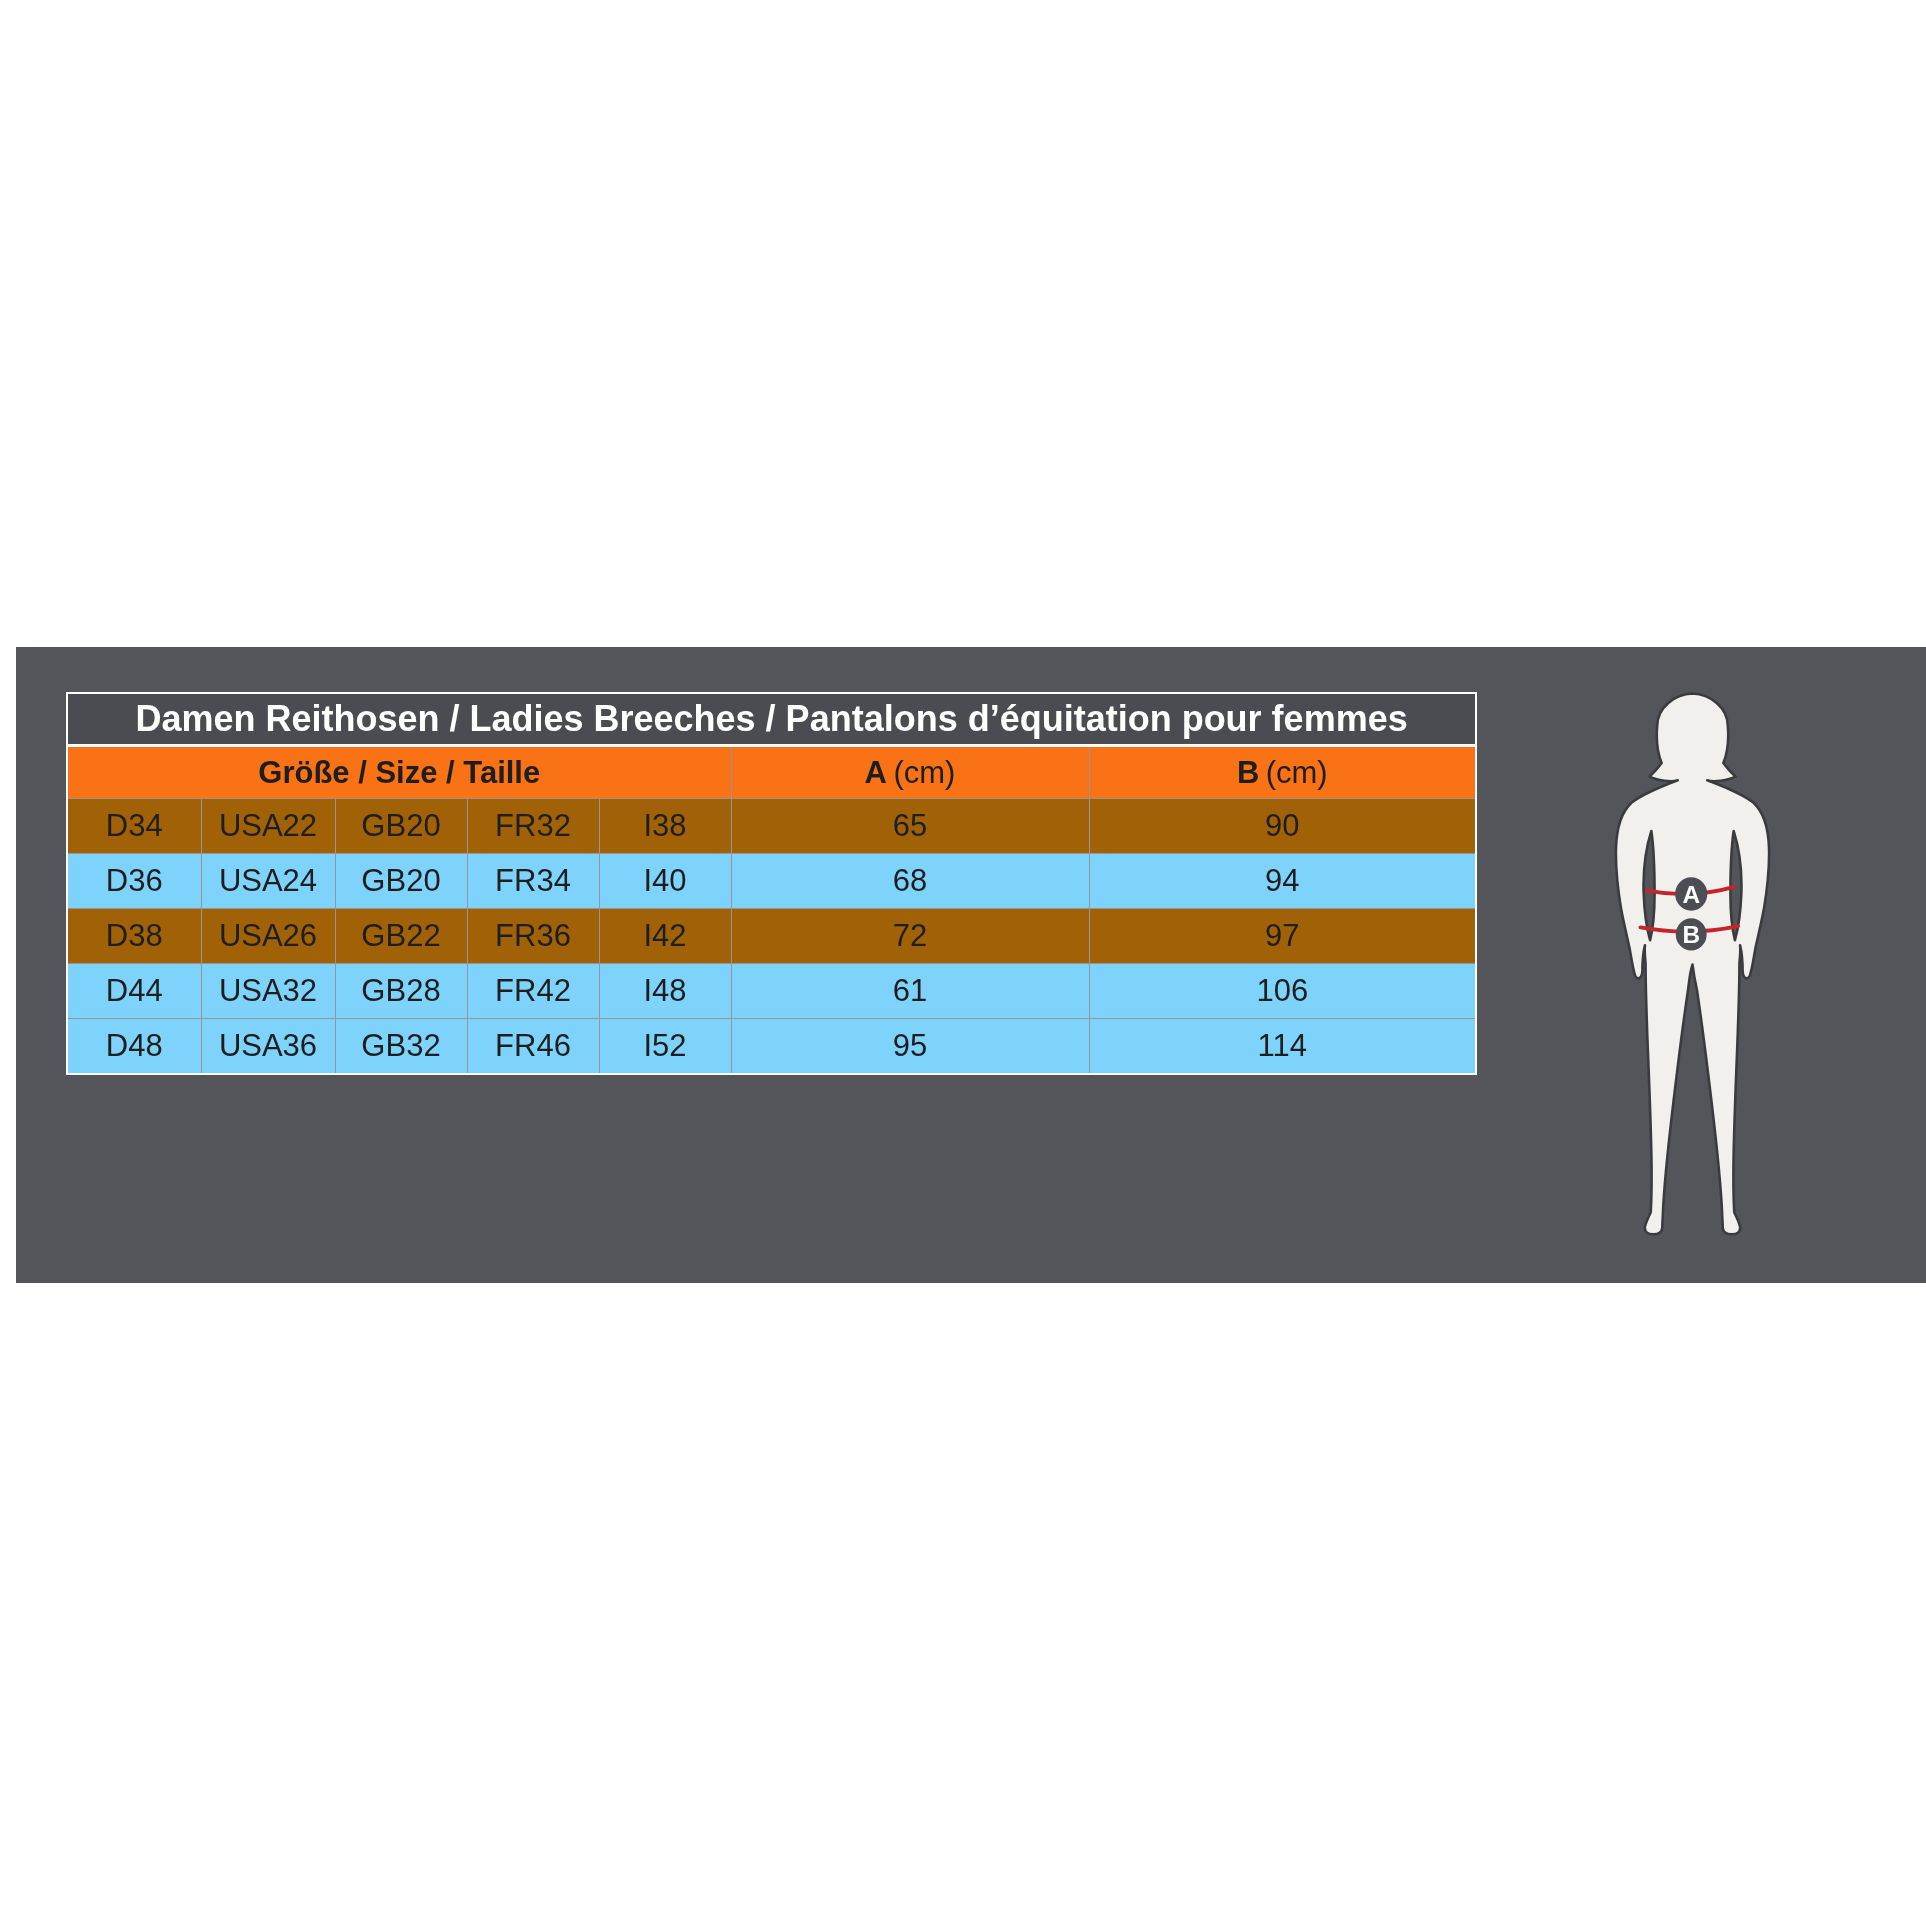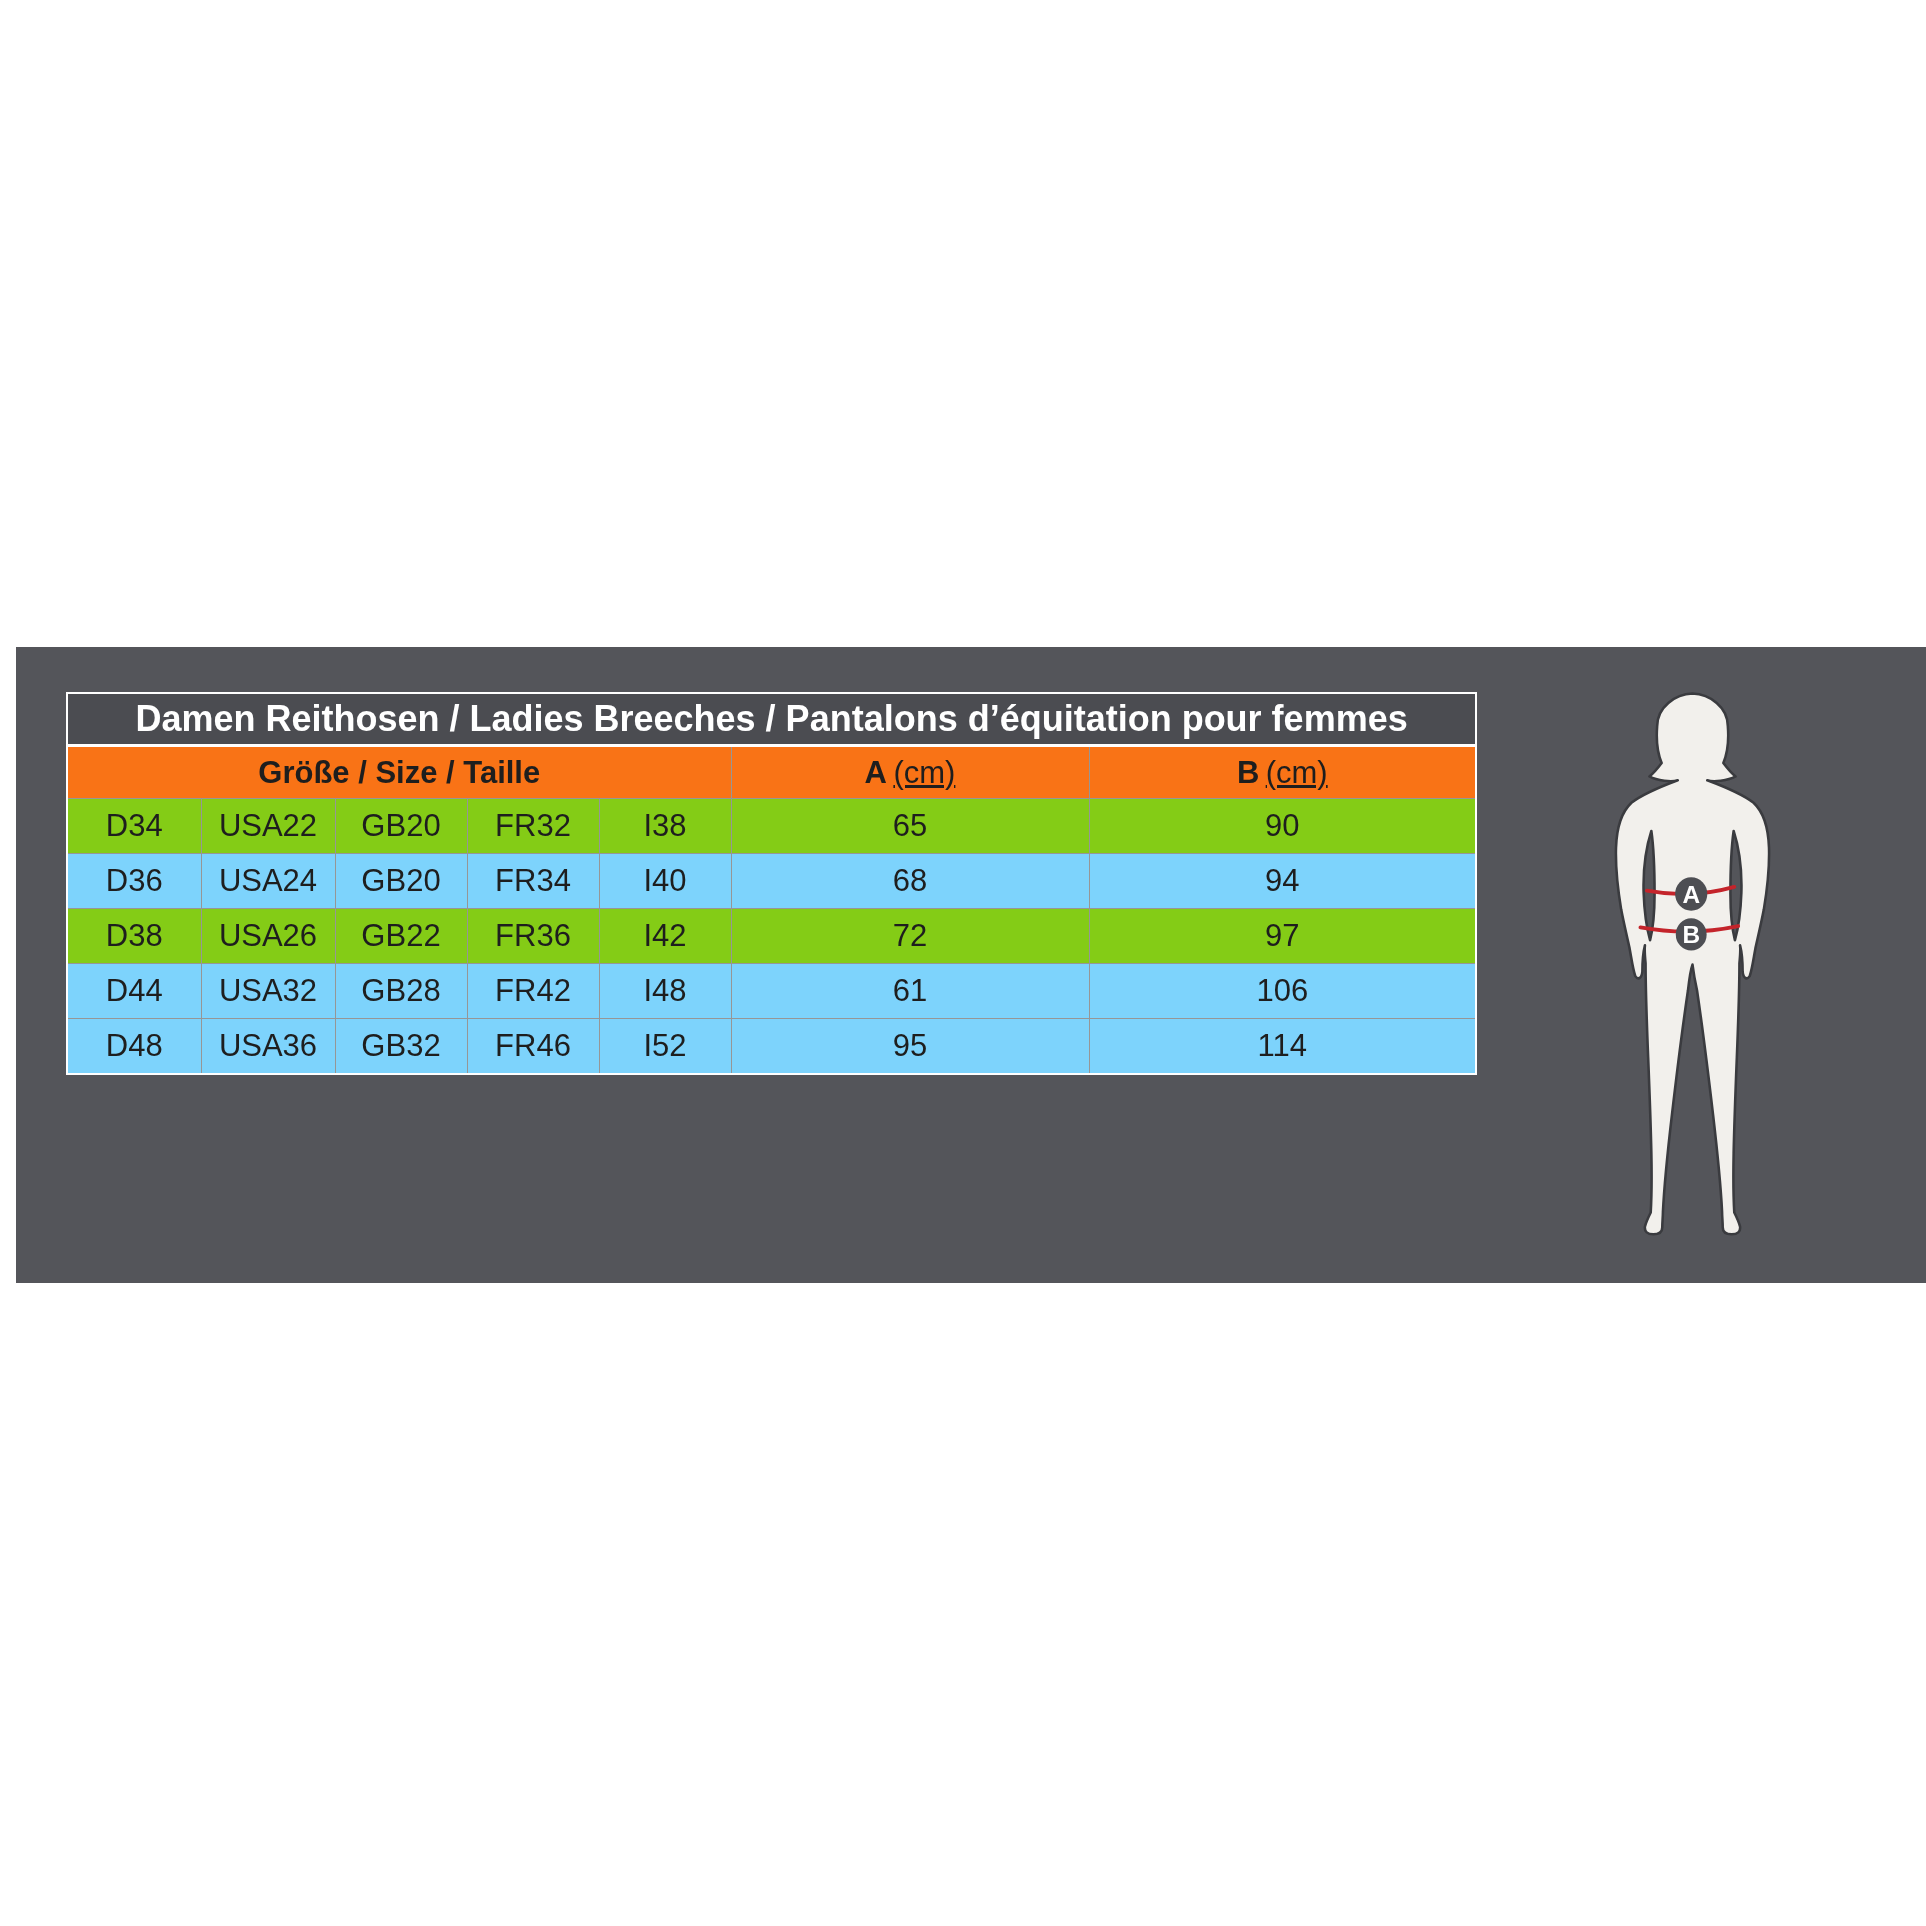--- a/index.html
+++ b/index.html
@@ -44,22 +44,22 @@
     background: #f97316;
     font-weight: bold;
   }
   tr.header-row td + td { border-left: 1.9px solid #969696; }
   tr.data-row td {
     height: 54px;
     border-top: 1.9px solid #969696;
   }
   tr.data-row td + td { border-left: 1.9px solid #969696; }
   tr.data-row.alt td { background: #7dd3fc; }
-  tr.data-row.plain td { background: #84cc16; }
-  .unit { font-weight: normal; margin-left: 6.4px; text-decoration: underline; }
+  tr.data-row.plain td { background: #a16207; }
+  .unit { font-weight: normal; margin-left: 6.4px; }
 
   .figure-wrap {
     position: absolute; left: 1591px; top: 44px;
     width: 171px; height: 578px;
   }
   .figure-wrap svg { width: 100%; height: 100%; display: block; }
 </style>
 </head>
 <body>
 

